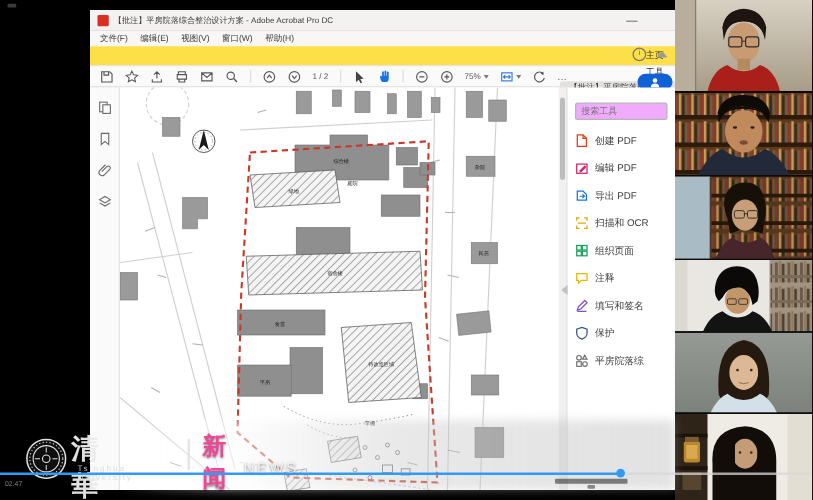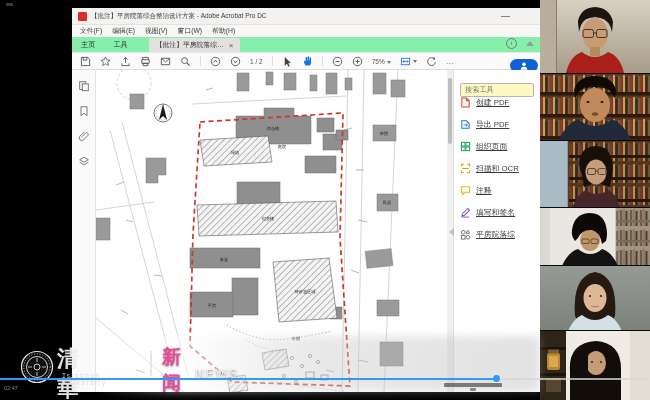--- a/index.html
+++ b/index.html
@@ -10,21 +10,21 @@
   
   .pdf-window{position:absolute;left:72px;top:8px;width:468px;height:384px;
               background:#fff;filter:blur(.3px);}
   .titlebar{height:17px;background:#f3f2f1;border-bottom:1px solid #e2e2e2;
             display:flex;align-items:center;padding:0 6px;box-sizing:border-box;}
   .pdficon{width:9px;height:9px;background:#d93025;border-radius:1px;margin-right:4px;flex:0 0 auto;}
   .title-text{font-size:6.5px;color:#3a3a3a;white-space:nowrap;overflow:hidden;flex:1;}
   .win-min{font-size:9px;color:#444;margin-right:24px;line-height:9px;}
   .menubar{height:12px;background:#f8f7f6;display:flex;align-items:center;gap:10px;
            padding-left:8px;font-size:6.8px;color:#3a3a3a;}
-  .tabbar{height:15px;background:#86efac;display:flex;align-items:flex-end;position:relative;}
+  .tabbar{height:15px;background:#fde047;display:flex;align-items:flex-end;position:relative;flex-direction:column;}
   .tab-home,.tab-tools{font-size:7.2px;color:#333;padding:0 9px;line-height:14px;}
   .doc-tab{background:#e2e1e0;height:14px;display:flex;align-items:center;gap:5px;
            padding:0 7px;font-size:6.8px;color:#333;margin-left:12px;border-radius:2px 2px 0 0;}
   .doc-tab .close{color:#555;font-size:8px;}
   .tab-right{position:absolute;right:6px;top:1px;display:flex;align-items:center;gap:9px;}
   .info-circ{width:9px;height:9px;border:1px solid #777;border-radius:50%;
              font-size:6px;color:#666;text-align:center;line-height:9px;}
   .tri-up{width:0;height:0;border-left:4px solid transparent;border-right:4px solid transparent;
           border-bottom:5px solid #9a9a9a;}
   .toolbar{height:18px;background:#fbfafa;border-top:1px solid #e6e6e6;border-bottom:1px solid #dcdcdc;
@@ -39,23 +39,23 @@
 
   .workarea{display:flex;height:322px;}
   .leftrail{width:24px;background:#fafafa;border-right:1px solid #e4e4e4;box-sizing:border-box;
             display:flex;flex-direction:column;align-items:center;gap:13px;padding-top:10px;}
   .viewport{width:351px;position:relative;background:#ffffff;}
   .vscroll{width:6px;background:#f0f0f0;position:relative;}
   .vthumb{position:absolute;left:1px;top:8px;width:4px;height:66px;background:#bdbdbd;border-radius:2px;}
   .toolspanel{flex:1;background:#ffffff;border-left:1px solid #e0e0e0;box-sizing:border-box;
               padding:8px 6px;position:relative;}
   .search-tools{width:100%;box-sizing:border-box;height:14px;border:1px solid #b5b5b5;border-radius:2px;
-                font-size:7.2px;color:#666;padding:1px 4px;background:#fef9c3;font-family:Liberation Sans, sans-serif;}
-  .tool-item{display:flex;align-items:flex-start;gap:5px;height:22px;font-size:7.8px;color:#3c3c3c;
-             white-space:nowrap;overflow:hidden;text-decoration:underline;}
+                font-size:7.2px;color:#666;padding:1px 4px;background:#f0abfc;font-family:Liberation Sans, sans-serif;}
+  .tool-item{display:flex;align-items:flex-end;gap:5px;height:22px;font-size:7.8px;color:#3c3c3c;
+             white-space:nowrap;overflow:hidden;}
   .panel-collapse{position:absolute;left:-5px;top:158px;width:0;height:0;
                   border-top:4px solid transparent;border-bottom:4px solid transparent;
                   border-right:5px solid #c0c0c0;}
 
   
   .participants{position:absolute;left:540px;top:0;width:110px;height:400px;filter:blur(.35px);}
   .tile{position:absolute;left:0;width:110px;overflow:hidden;border-top:1px solid #0a0a0a;box-sizing:border-box;}
   .tile:first-child{border-top:none;}
 
   
@@ -314,53 +314,66 @@
         <input class="search-tools" placeholder="搜索工具" style="">
         <div class="tool-item">
           <svg width="11" height="11" viewBox="0 0 12 12">
               <path d="M2,1 h5 l3,3 v7 h-8 z" fill="none" stroke="#e4390f" stroke-width="1.1"></path>
               <path d="M7,1 v3 h3" fill="none" stroke="#e4390f" stroke-width="1.1"></path>
             </svg>
           <span>创建 PDF</span>
         </div>
         <div class="tool-item">
           <svg width="11" height="11" viewBox="0 0 12 12">
+              <rect x="1.5" y="2.5" width="9" height="8" fill="none" stroke="#d6246c" stroke-width="1.1"></rect>
+              <path d="M4,8 L8.5,3.5 10,5 5.5,9.5 4,9.8 z" fill="#d6246c"></path>
+            </svg>
+          <span>编辑 PDF</span>
+        </div>
+        <div class="tool-item">
+          <svg width="11" height="11" viewBox="0 0 12 12">
               <path d="M2,2 h5 l3,3 v5 h-8 z" fill="none" stroke="#1473e6" stroke-width="1.1"></path>
               <path d="M4,6.5 h4 M6.5,4.8 L8.3,6.5 6.5,8.2" fill="none" stroke="#1473e6" stroke-width="1"></path>
             </svg>
           <span>导出 PDF</span>
+        </div>
+        <div class="tool-item">
+          <svg width="11" height="11" viewBox="0 0 12 12">
+              <path d="M1.5,4 V1.5 H4 M8,1.5 h2.5 V4 M10.5,8 v2.5 H8 M4,10.5 H1.5 V8" fill="none" stroke="#d8a903" stroke-width="1.1"></path>
+              <line x1="2.5" y1="6" x2="9.5" y2="6" stroke="#d8a903" stroke-width="1.1"></line>
+            </svg>
+          <span>扫描和 OCR</span>
         </div>
         <div class="tool-item">
           <svg width="11" height="11" viewBox="0 0 12 12">
               <rect x="1.5" y="1.5" width="4" height="4" fill="none" stroke="#18a05e" stroke-width="1.1"></rect>
               <rect x="6.5" y="1.5" width="4" height="4" fill="none" stroke="#18a05e" stroke-width="1.1"></rect>
               <rect x="1.5" y="6.5" width="4" height="4" fill="none" stroke="#18a05e" stroke-width="1.1"></rect>
               <rect x="6.5" y="6.5" width="4" height="4" fill="none" stroke="#18a05e" stroke-width="1.1"></rect>
             </svg>
           <span>组织页面</span>
         </div>
         <div class="tool-item">
           <svg width="11" height="11" viewBox="0 0 12 12">
-              <path d="M1.5,4 V1.5 H4 M8,1.5 h2.5 V4 M10.5,8 v2.5 H8 M4,10.5 H1.5 V8" fill="none" stroke="#d8a903" stroke-width="1.1"></path>
-              <line x1="2.5" y1="6" x2="9.5" y2="6" stroke="#d8a903" stroke-width="1.1"></line>
-            </svg>
-          <span>扫描和 OCR</span>
-        </div>
-        <div class="tool-item">
-          <svg width="11" height="11" viewBox="0 0 12 12">
               <path d="M1.5,2 h9 v6 h-5 l-2.5,2.5 V8 h-1.5 z" fill="none" stroke="#e8b70c" stroke-width="1.1"></path>
             </svg>
           <span>注释</span>
         </div>
         <div class="tool-item">
           <svg width="11" height="11" viewBox="0 0 12 12">
               <path d="M2,10 L3,7 8.5,1.5 10.5,3.5 5,9 z" fill="none" stroke="#7b4dd8" stroke-width="1.1"></path>
               <line x1="2" y1="11" x2="10" y2="11" stroke="#7b4dd8" stroke-width="1"></line>
             </svg>
           <span>填写和签名</span>
+        </div>
+        <div class="tool-item">
+          <svg width="11" height="11" viewBox="0 0 12 12">
+              <path d="M6,1 L10.5,2.5 V6 Q10.5,9.5 6,11.2 Q1.5,9.5 1.5,6 V2.5 z" fill="none" stroke="#3b587a" stroke-width="1.1"></path>
+            </svg>
+          <span>保护</span>
         </div>
         <div class="tool-item">
           <svg width="11" height="11" viewBox="0 0 12 12">
               <circle cx="3.5" cy="3.5" r="2" fill="none" stroke="#6e6e6e" stroke-width="1"></circle>
               <path d="M8.5,1.3 l2,3.4 h-4 z" fill="none" stroke="#6e6e6e" stroke-width="1"></path>
               <rect x="1.5" y="7" width="4" height="4" fill="none" stroke="#6e6e6e" stroke-width="1"></rect>
               <circle cx="8.7" cy="9" r="2" fill="none" stroke="#6e6e6e" stroke-width="1"></circle>
             </svg>
           <span>平房院落综</span>
         </div>

